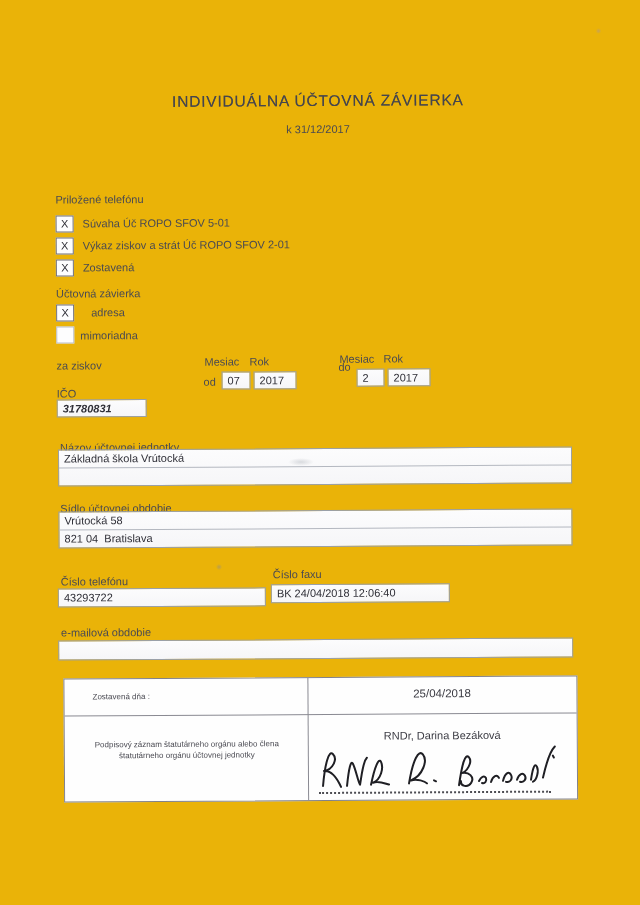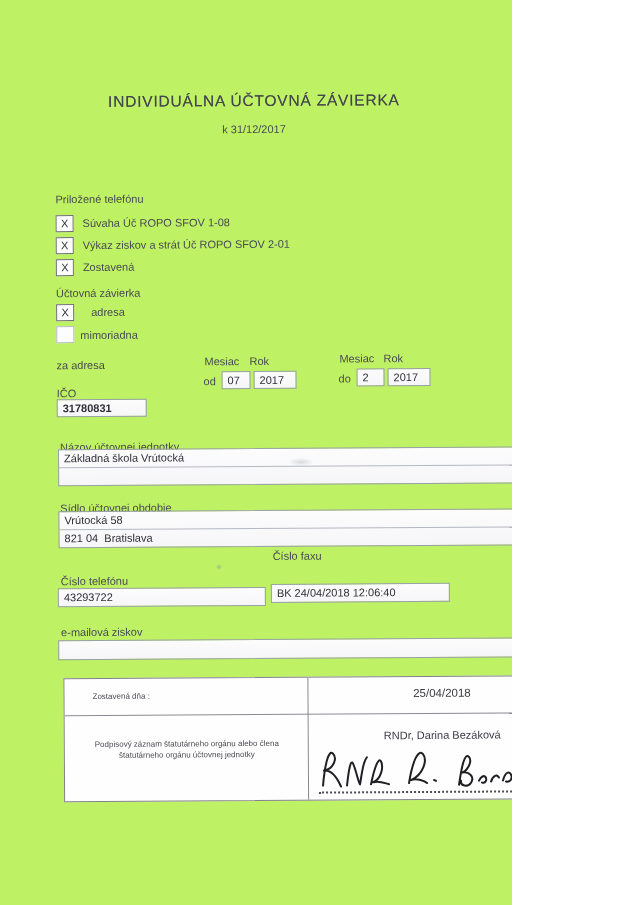--- a/index.html
+++ b/index.html
@@ -1,17 +1,17 @@
 <!DOCTYPE html>
 <html><head>
 <meta charset="utf-8">
 <style>
   html,body { margin:0; padding:0; background:#ffffff; }
   .page {
-    position:relative; width:512px; height:905px; background:#bef264;
+    position:relative; width:640px; height:905px; background:#eab308;
     overflow:hidden; font-family:"Liberation Sans","DejaVu Sans",sans-serif;
     color:#3c3c44;
   }
   .tilt { position:absolute; inset:0; transform:rotate(-0.35deg); transform-origin:50% 50%; }
   .title {
     position:absolute; left:0; right:0; top:92px; text-align:center;
     font-size:15.5px; letter-spacing:0.8px; color:#45454d;
     text-shadow:0 0 0.4px rgba(70,70,80,.7);
   }
   .subtitle { position:absolute; left:0; right:0; top:123px; text-align:center; font-size:11px; color:#4a4a52; }
@@ -19,21 +19,21 @@
   .cb {
     position:absolute; width:16px; height:15px; border:1px solid #6f6f78;
     background:#fdfdfe; font-size:11px; line-height:15px; text-align:center; color:#2f2f37;
   }
   .cb.empty { border-color:#b9bdc5; }
   .box {
     position:absolute; border:1px solid #9aa0a8;
     background:linear-gradient(#fcfcfd,#f6f6f8);
   }
   .val { display:block; font-size:11px; color:#2f2f37; padding:2px 5px 0 5px; white-space:pre; }
-  .val.bold { font-weight:bold; }
+  .val.bold { font-weight:bold;font-style:italic; }
   .brow { position:relative; height:17px; }
   .brow + .brow { border-top:1px solid #b4b8c0; }
   .sigtable { position:absolute; left:62px; top:677px; width:512px; height:122px; border:1px solid #82828a; background:#fefefe; }
   .sigtable .vdiv { position:absolute; left:243px; top:0; bottom:0; width:1px; background:#8a8a92; }
   .sigtable .hdiv { position:absolute; left:0; right:0; top:36px; height:1px; background:#8a8a92; }
   .small { font-size:8px; color:#4a4a52; }
   .cell-compiled { position:absolute; left:28px; top:13px; }
   .cell-date { position:absolute; left:243px; width:269px; top:10px; text-align:center; font-size:11.5px; color:#3a3a42; }
   .cell-siglabel { position:absolute; left:8px; width:228px; top:60px; text-align:center; line-height:11px; }
   .cell-signame { position:absolute; left:243px; width:269px; top:52px; text-align:center; font-size:11px; color:#3a3a42; }
@@ -49,51 +49,51 @@
 
 <div class="page">
   <div class="tilt">
 
     <div class="title">INDIVIDUÁLNA ÚČTOVNÁ ZÁVIERKA</div>
     <div class="subtitle">k 31/12/2017</div>
 
     <div class="lbl" style="left:57px;top:192px">Priložené telefónu</div>
 
     <div class="cb" style="left:57px;top:214px">X</div>
-    <div class="lbl" style="left:84px;top:216px">Súvaha Úč ROPO SFOV 1-08</div>
+    <div class="lbl" style="left:84px;top:216px">Súvaha Úč ROPO SFOV 5-01</div>
 
     <div class="cb" style="left:57px;top:236px">X</div>
     <div class="lbl" style="left:84px;top:238px">Výkaz ziskov a strát Úč ROPO SFOV 2-01</div>
 
     <div class="cb" style="left:57px;top:258px">X</div>
     <div class="lbl" style="left:84px;top:260px">Zostavená</div>
 
     <div class="lbl" style="left:57px;top:286px">Účtovná závierka</div>
 
     <div class="cb" style="left:57px;top:303px">X</div>
     <div class="lbl" style="left:92px;top:305px">adresa</div>
 
     <div class="cb empty" style="left:57px;top:325px"></div>
     <div class="lbl" style="left:81px;top:328px">mimoriadna</div>
 
-    <div class="lbl" style="left:57px;top:358px">za adresa</div>
+    <div class="lbl" style="left:57px;top:358px">za ziskov</div>
 
     <div class="lbl" style="left:205px;top:355px">Mesiac</div>
     <div class="lbl" style="left:250px;top:355px">Rok</div>
     <div class="lbl" style="left:204px;top:375px">od</div>
     <div class="box" style="left:222px;top:371px;width:27px;height:16px">
         <span class="val">07</span>
       </div>
     <div class="box" style="left:254px;top:371px;width:41px;height:16px">
         <span class="val">2017</span>
       </div>
 
     <div class="lbl" style="left:340px;top:353px">Mesiac</div>
     <div class="lbl" style="left:384px;top:353px">Rok</div>
-    <div class="lbl" style="left:339px;top:373px">do</div>
+    <div class="lbl" style="left:339px;top:361px">do</div>
     <div class="box" style="left:357px;top:369px;width:26px;height:16px">
         <span class="val">2</span>
       </div>
     <div class="box" style="left:388px;top:369px;width:41px;height:16px">
         <span class="val">2017</span>
       </div>
 
     <div class="lbl" style="left:57px;top:386px">IČO</div>
     <div class="box" style="left:57px;top:398px;width:88px;height:16px">
         <span class="val bold">31780831</span>
@@ -113,29 +113,29 @@
     <div class="box" style="left:58px;top:510px;width:512px">
       <div class="brow">
           <span class="val">Vrútocká 58</span>
         </div>
       <div class="brow">
           <span class="val">821 04  Bratislava</span>
         </div>
     </div>
 
     <div class="lbl" style="left:60px;top:574px">Číslo telefónu</div>
-    <div class="lbl" style="left:272px;top:550px">Číslo faxu</div>
+    <div class="lbl" style="left:272px;top:568px">Číslo faxu</div>
     <div class="box" style="left:57px;top:587px;width:206px;height:17px">
         <span class="val">43293722</span>
       </div>
     <div class="box" style="left:270px;top:584px;width:177px;height:17px">
         <span class="val">BK 24/04/2018 12:06:40</span>
       </div>
 
-    <div class="lbl" style="left:60px;top:625px">e-mailová ziskov</div>
+    <div class="lbl" style="left:60px;top:625px">e-mailová obdobie</div>
     <div class="box" style="left:57px;top:639px;width:513px;height:18px">
         <span class="val"></span>
       </div>
 
     <div class="sigtable">
       <div class="vdiv"></div>
       <div class="hdiv"></div>
 
       <div class="small cell-compiled">Zostavená dňa :</div>
       <div class="cell-date">25/04/2018</div>

